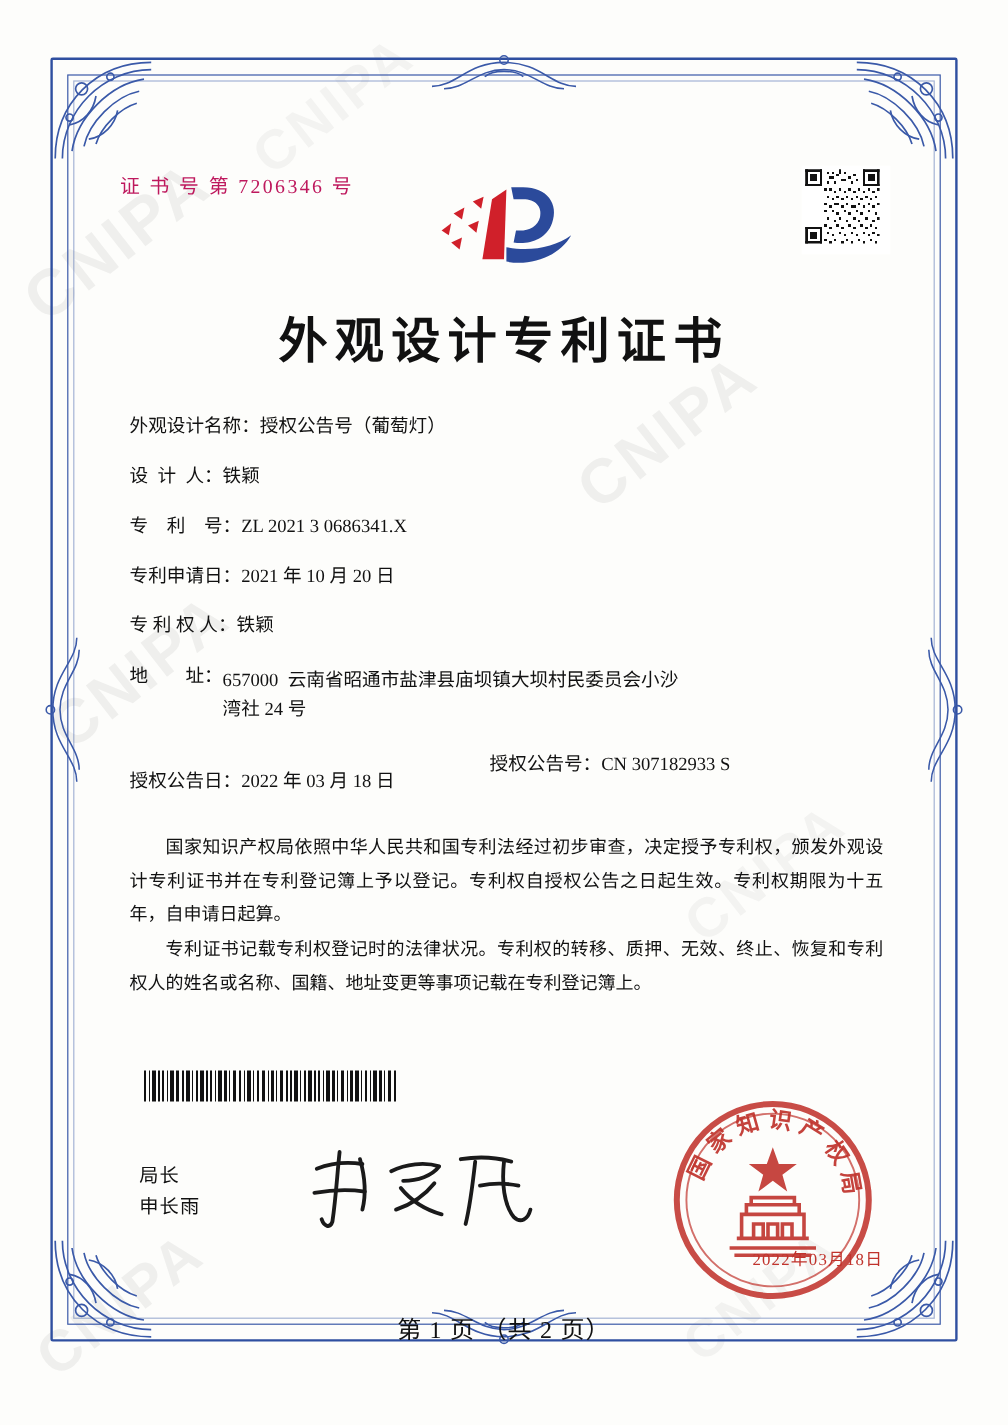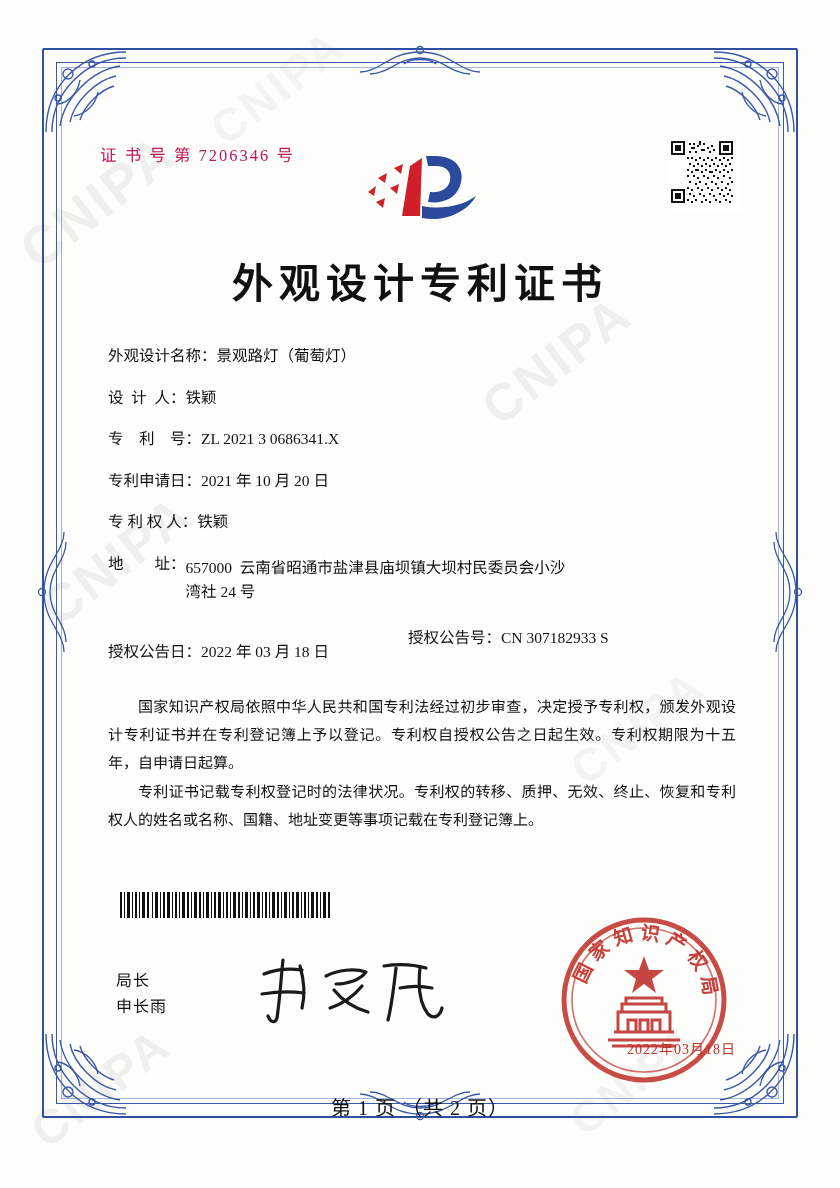--- a/index.html
+++ b/index.html
@@ -486,21 +486,21 @@
         <path d="M72 66 C92 70 112 66 126 56 C116 74 92 82 72 78 Z"></path>
       </g>
     </svg>
   </div>
 
   <div class="cert-title">外观设计专利证书</div>
 
   <div class="fields">
     <div class="field-row">
       <span class="field-label">外观设计名称：</span>
-      <span class="field-value">景观路灯（葡萄灯）</span>
+      <span class="field-value">授权公告号（葡萄灯）</span>
     </div>
     <div class="field-row">
       <span class="field-label">设  计  人：</span>
       <span class="field-value">铁颖</span>
     </div>
     <div class="field-row">
       <span class="field-label">专    利    号：</span>
       <span class="field-value">ZL 2021 3 0686341.X</span>
     </div>
     <div class="field-row">

